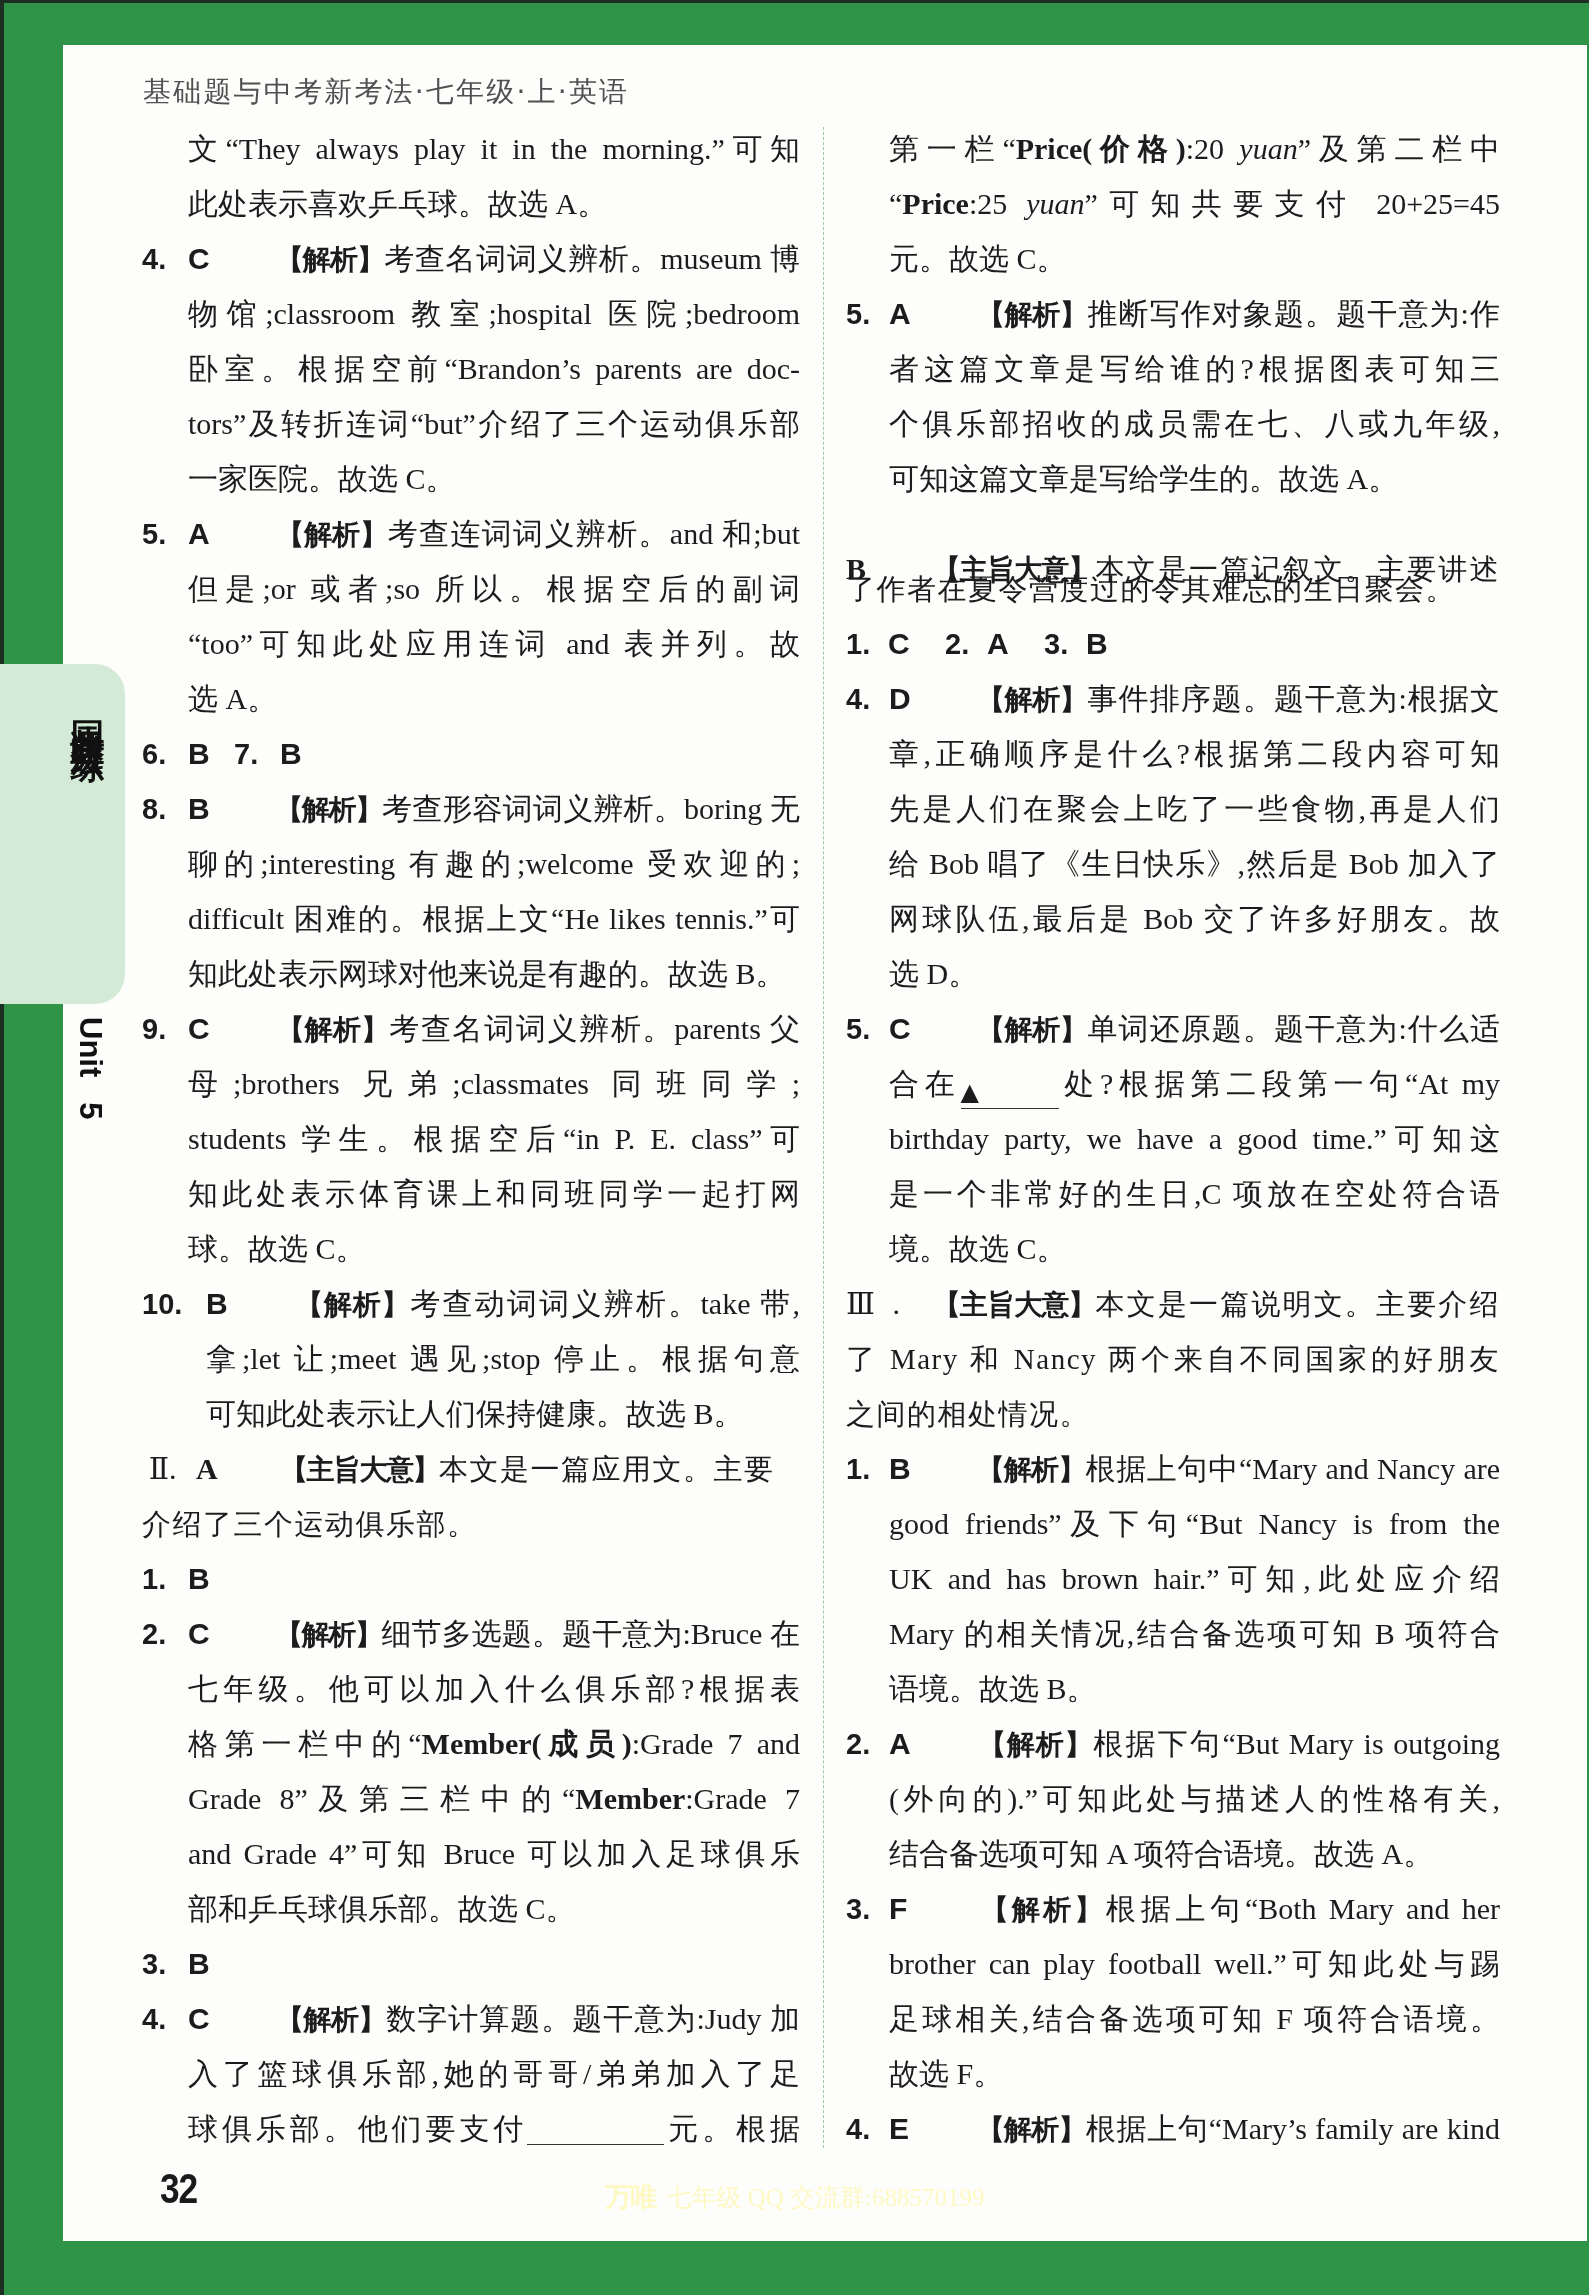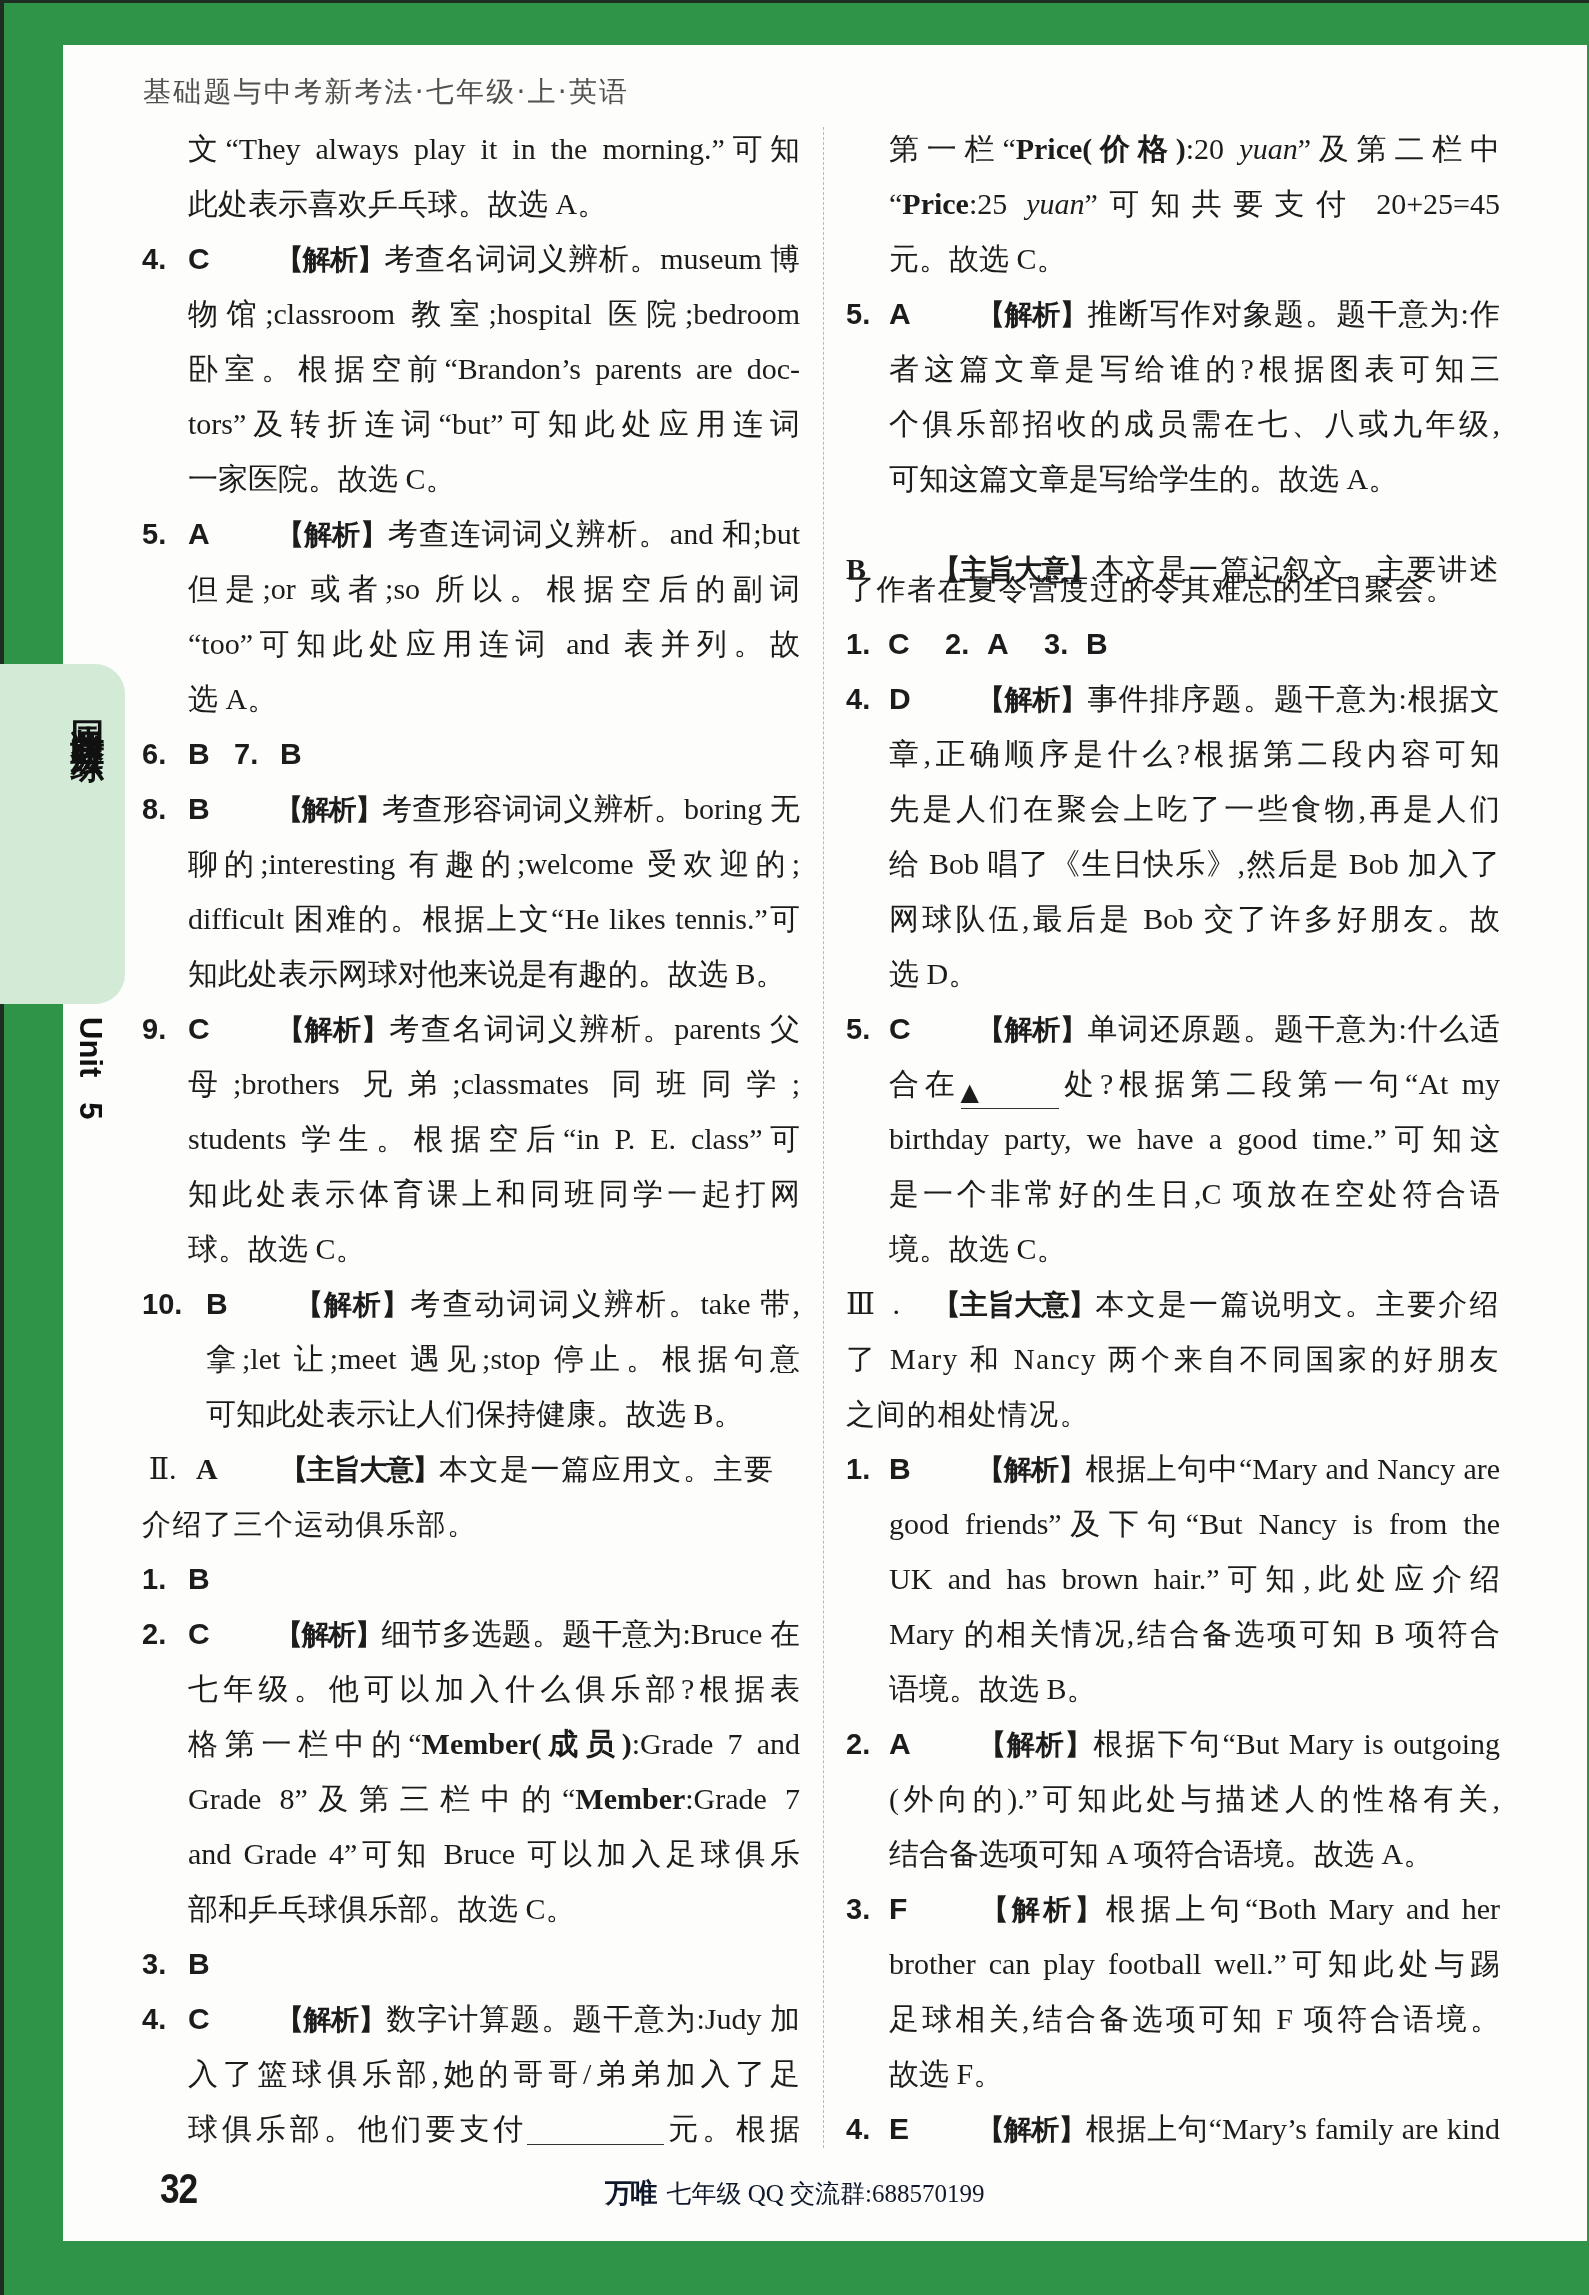--- a/index.html
+++ b/index.html
@@ -68,21 +68,21 @@
     vertical-align: -6px; text-align: center; line-height: 34px;
   }
   .blank.w1 { width: 137px; }
   .blank.w2 { width: 98px; font-family: "DejaVu Sans", sans-serif; font-size: 24px; }
 
   .page-num {
     position: absolute; left: 160px; top: 2167px;
     font-family: "Liberation Sans", sans-serif; font-weight: bold; font-size: 43px;
     line-height: 1; letter-spacing: -1.5px; transform: scaleX(0.82); transform-origin: left top; color: #1a1a1a;
   }
-  .footer-info { position: absolute; left: 605px; top: 2173px; font-size: 25px; line-height: 39px; white-space: nowrap; color: #0f172a; }
+  .footer-info { position: absolute; left: 605px; top: 2173px; font-size: 25px; line-height: 47px; white-space: nowrap; color: #fef9c3; }
   .brand { font-family: "DejaVu Sans", sans-serif; font-weight: bold; font-size: 27px; letter-spacing: -1.5px; margin-right: 10.4px; }
 </style>
 </head>
 <body>
 
 <div class="scan-edge-left"></div>
 <div class="scan-edge-top"></div>
 <div class="page"></div>
 
 <div class="header">基础题与中考新考法·七年级·上·英语</div>
@@ -92,21 +92,21 @@
 <div class="unit-label">Unit 5</div>
 
 <div class="divider"></div>
 
 <div class="col left">
   <div class="ln c full"><span>文“They always play it in the morning.”可知</span></div>
   <div class="ln c"><span>此处表示喜欢乒乓球。故选 A。</span></div>
   <div class="ln full"><span class="num">4.</span><span class="ans">C</span><span class="tag">【解析】</span><span>考查名词词义辨析。museum 博</span></div>
   <div class="ln c full"><span>物馆;classroom 教室;hospital 医院;bedroom</span></div>
   <div class="ln c full"><span>卧室。根据空前“Brandon’s parents are doc-</span></div>
-  <div class="ln c full"><span>tors”及转折连词“but”可知此处应用连词</span></div>
+  <div class="ln c full"><span>tors”及转折连词“but”介绍了三个运动俱乐部</span></div>
   <div class="ln c"><span>一家医院。故选 C。</span></div>
   <div class="ln full"><span class="num">5.</span><span class="ans">A</span><span class="tag">【解析】</span><span>考查连词词义辨析。and 和;but</span></div>
   <div class="ln c full"><span>但是;or 或者;so 所以。根据空后的副词</span></div>
   <div class="ln c full"><span>“too”可知此处应用连词 and 表并列。故</span></div>
   <div class="ln c"><span>选 A。</span></div>
   <div class="ln short"><span class="num">6.</span><span class="ans">B</span><span class="num">7.</span><span class="ans">B</span></div>
   <div class="ln full"><span class="num">8.</span><span class="ans">B</span><span class="tag">【解析】</span><span>考查形容词词义辨析。boring 无</span></div>
   <div class="ln c full"><span>聊的;interesting 有趣的;welcome 受欢迎的;</span></div>
   <div class="ln c full"><span>difficult 困难的。根据上文“He likes tennis.”可</span></div>
   <div class="ln c"><span>知此处表示网球对他来说是有趣的。故选 B。</span></div>

